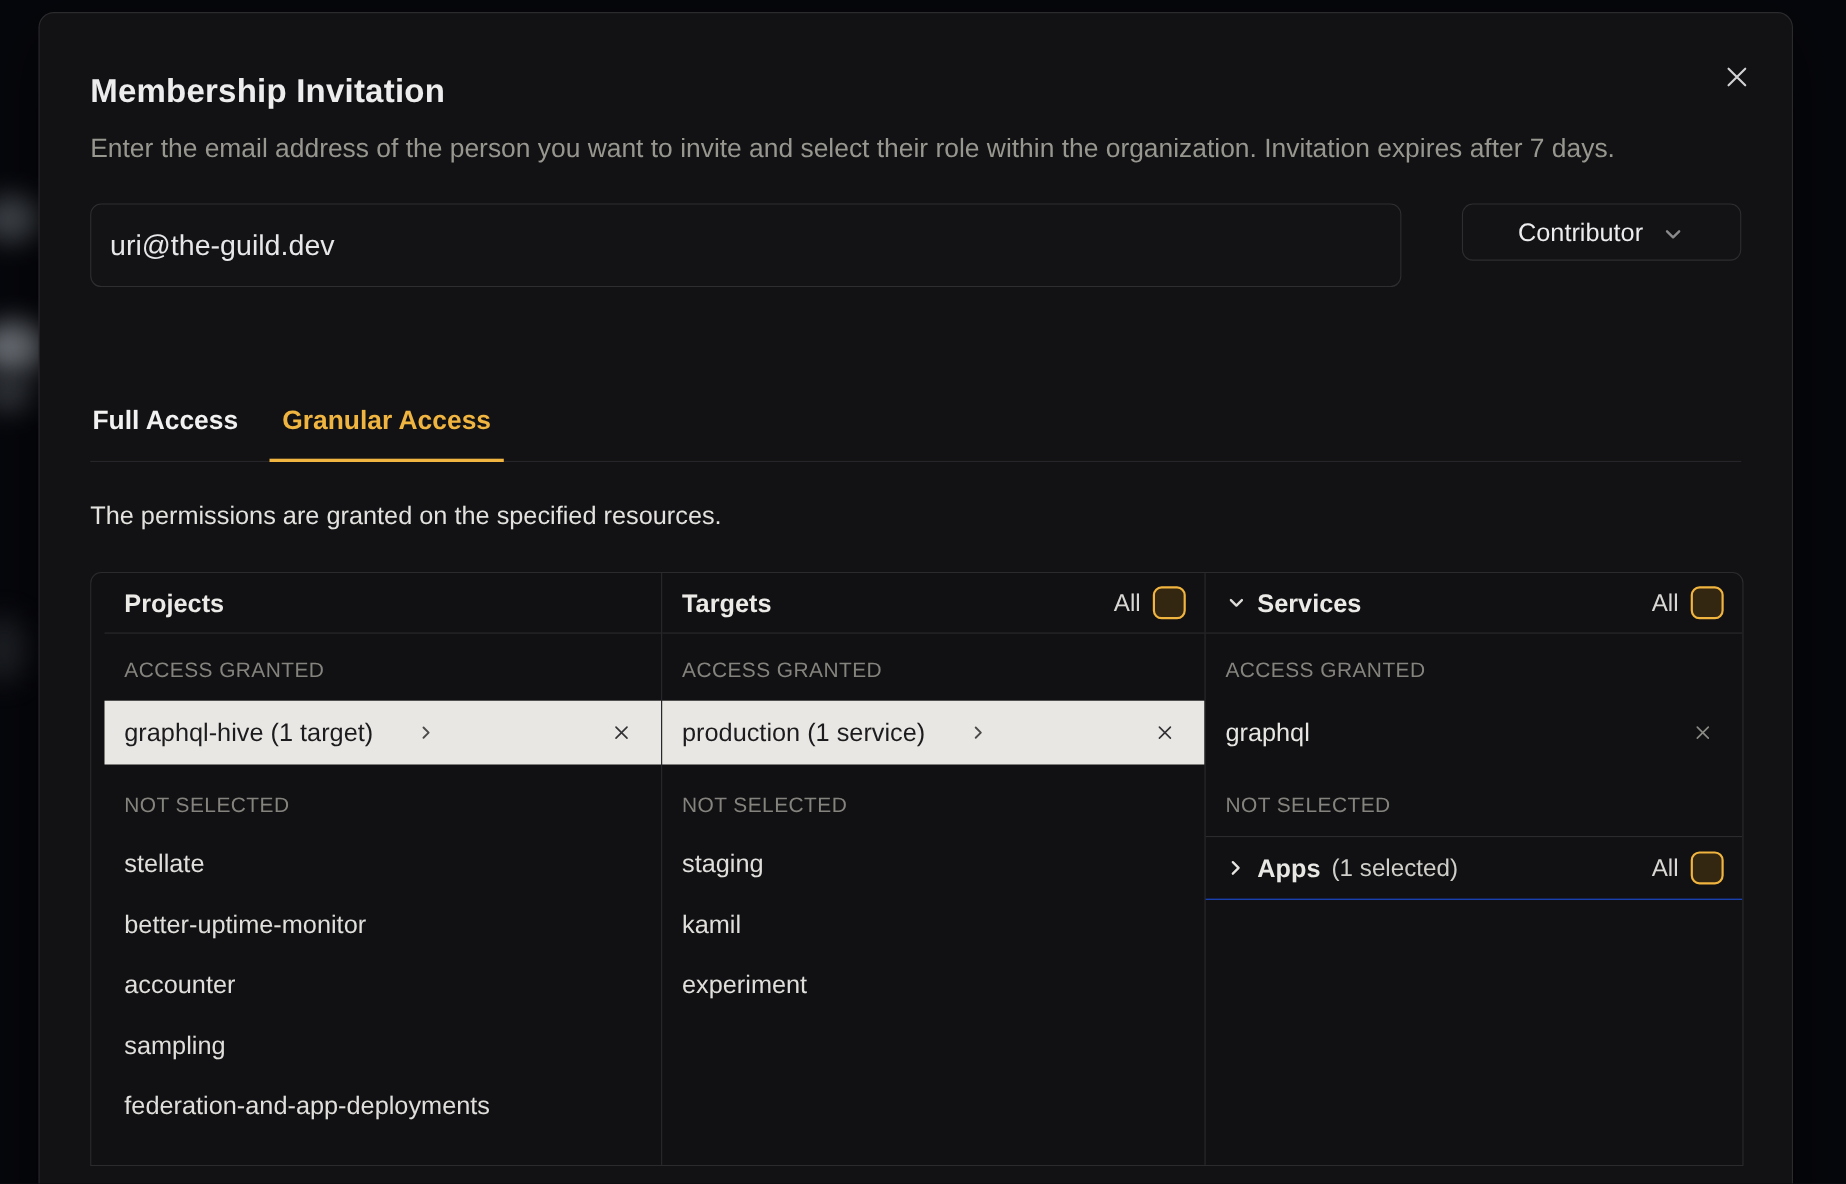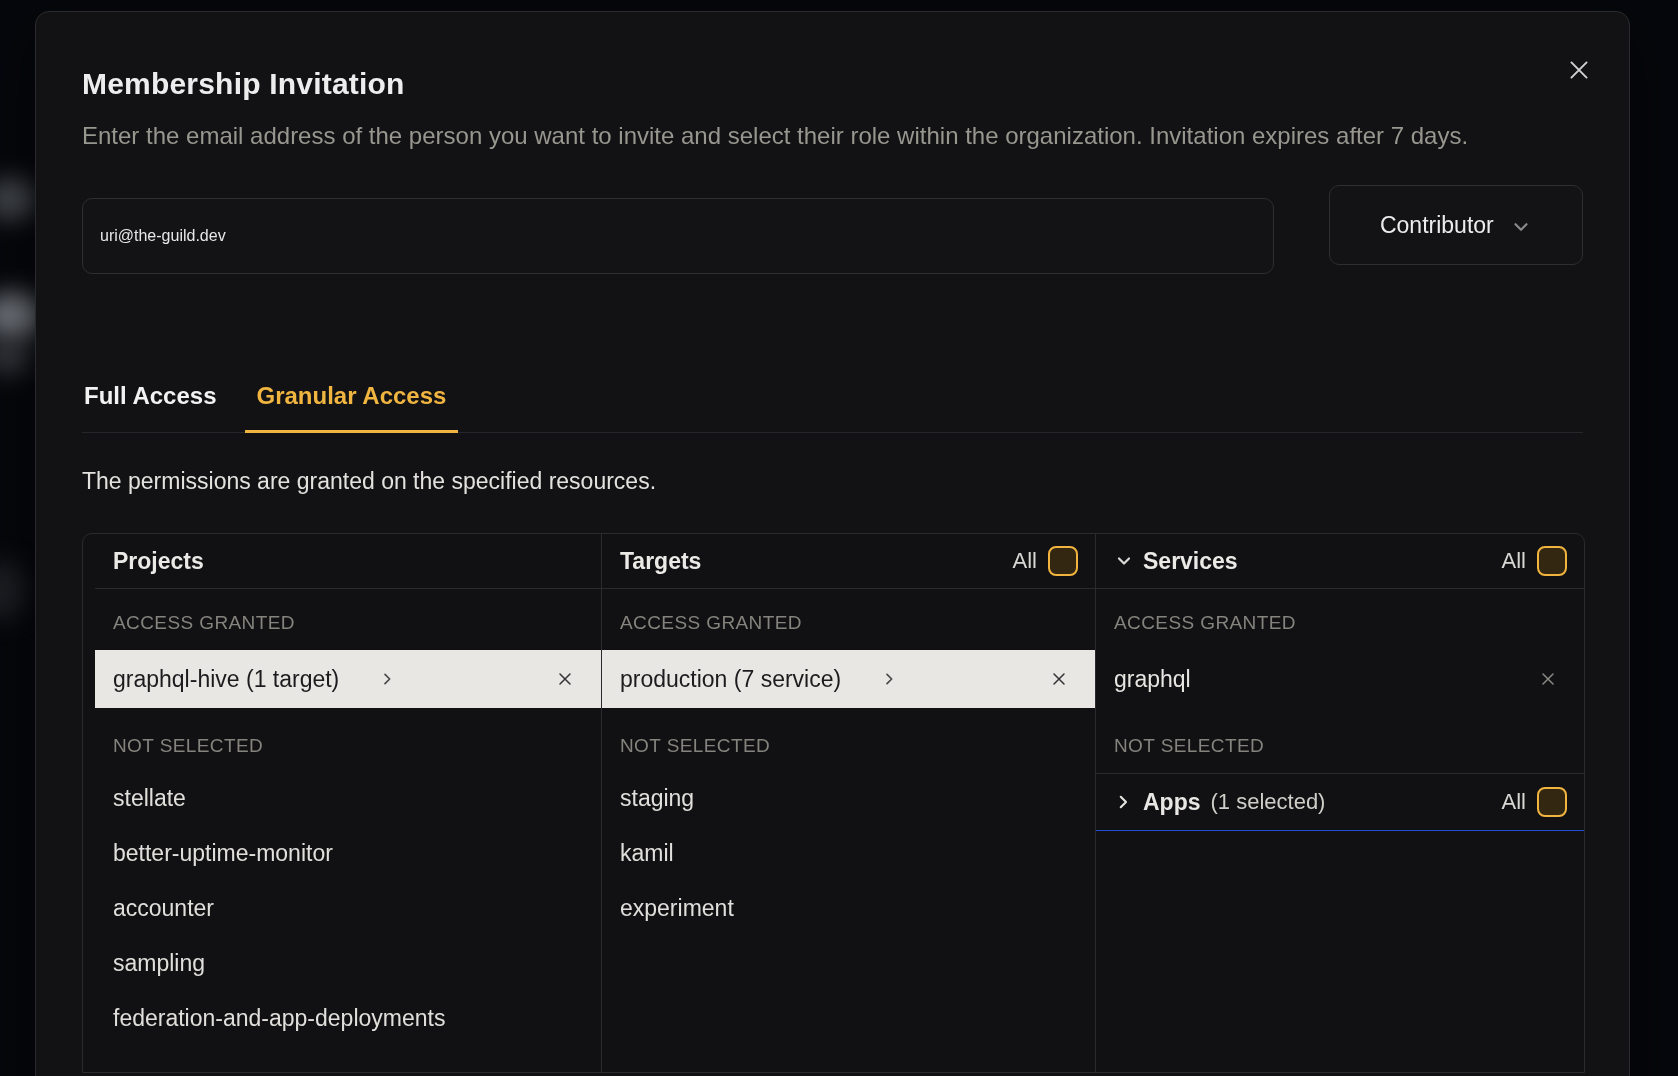--- a/index.html
+++ b/index.html
@@ -38,27 +38,26 @@
   }
   .dialog-desc {
     margin-top:14px;
     font-size:24px; line-height:39px;
     color:#97968f; max-width:1503px;
   }
   .invite-row { margin-top:30px; display:flex; gap:55px; }
   .email-input {
     width:1195px; height:76px;
     background:#131316; border:1px solid #2e2e31; border-radius:10px;
-    color:#e7e7e9; font-size:16px; padding:0 17px;
+    color:#e7e7e9; font-size:26px; padding:0 17px;
     font-family:"Liberation Sans", sans-serif;
     outline:none;
-    margin-top:13px;
   }
   .role-btn {
-    width:255px; height:80px;
+    width:255px; height:52px;
     background:#131316; border:1px solid #2e2e31; border-radius:10px;
     color:#ececee; font-size:23px;
     display:flex; align-items:center; justify-content:center; gap:16px;
     cursor:pointer; font-family:"Liberation Sans", sans-serif;
   }
   .role-btn .chev { color:#8a8a8c; margin-top:3px; }
 
   .tabs {
     margin-top:108px;
     display:flex; gap:26px;
@@ -236,21 +235,21 @@
 
     <div class="col">
       <div class="col-header">
         <span class="col-title">Targets</span>
         <span class="hdr-spacer"></span>
         <span class="all-label">All</span>
         <span class="checkbox"></span>
       </div>
       <div class="section-label">ACCESS GRANTED</div>
       <div class="granted-row selected">
-        <span class="g-text">production (7 service)</span>
+        <span class="g-text">production (1 service)</span>
         <span class="g-chev">
           <svg width="16" height="16" viewBox="0 0 24 24">
               <polyline points="9,5 16,12 9,19" fill="none" stroke="currentColor" stroke-width="2.6" stroke-linecap="round" stroke-linejoin="round"></polyline>
             </svg>
         </span>
         <span class="g-spacer"></span>
         <button class="g-x">
           <span>
             <svg width="20" height="20" viewBox="0 0 24 24">
                 <path d="M6 6 L18 18 M18 6 L6 18" stroke="currentColor" stroke-width="1.8" stroke-linecap="round" fill="none"></path>

